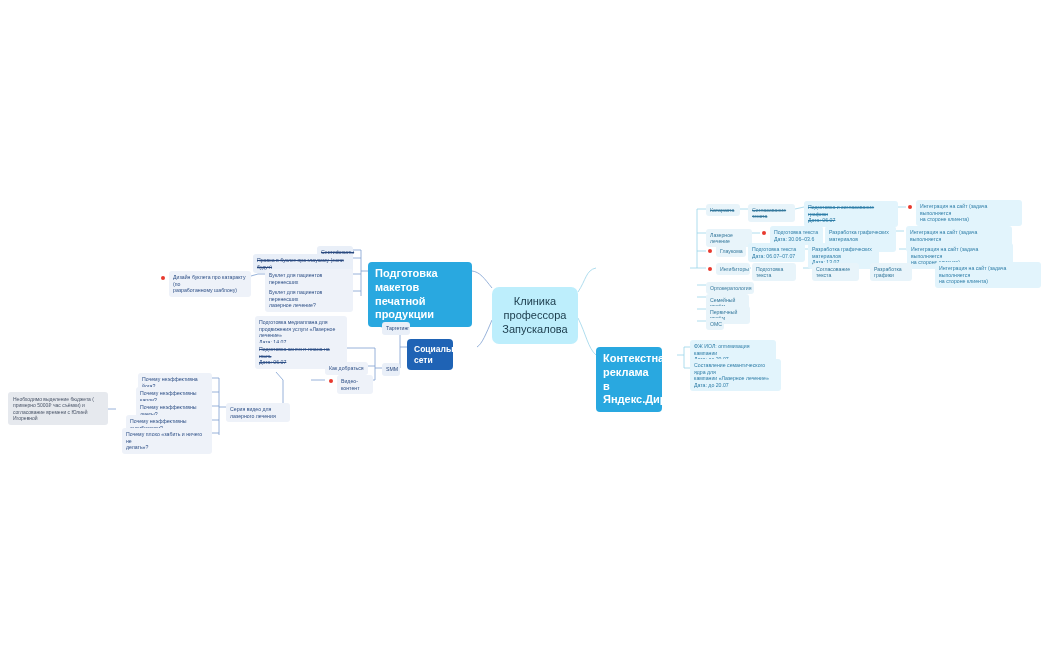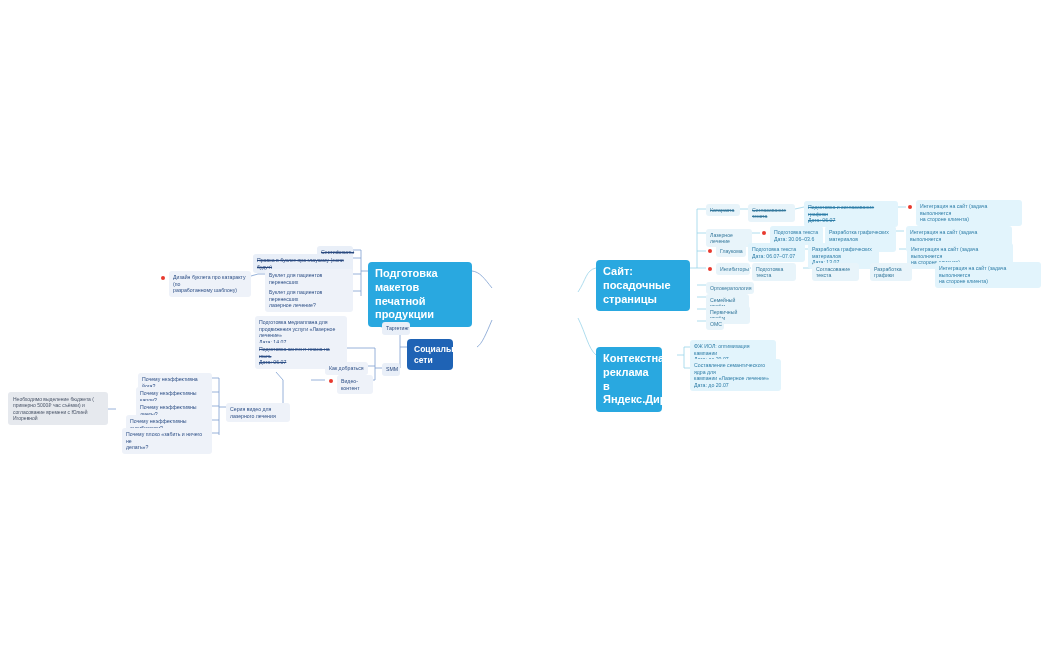--- a/index.html
+++ b/index.html
@@ -133,22 +133,24 @@
       <path d="M219 378 L 219 435"></path>
       <path d="M219 378 L 212 378"></path>
       <path d="M219 392 L 212 392"></path>
       <path d="M219 406 L 212 406"></path>
       <path d="M219 420 L 212 420"></path>
       <path d="M219 433 L 212 433"></path>
       <path d="M108 409 L 116 409"></path>
     </g>
   </svg>
 
-
-  <div class="node n-main" style="left:596px;top:260px;width:94px;">Сайт: посадочные страницы</div>
+  <div class="node n-central" style="left:492px;top:287px;width:86px;">Клиника
+профессора
+Запускалова</div>
+
 
   <div class="node n-plain strike" style="left:706px;top:204px;width:34px;">Катаракта</div>
   <div class="node n-plain strike" style="left:748px;top:204px;width:47px;">Согласование текста</div>
   <div class="node n-lite strike" style="left:804px;top:201px;width:94px;">Подготовка и согласование графики
 Дата: 06.07</div>
   <div class="dot" style="left:908px;top:205px;"></div>
   <div class="node n-lite" style="left:916px;top:200px;width:106px;">Интеграция на сайт (задача выполняется
 на стороне клиента)</div>
 
   <div class="node n-plain" style="left:706px;top:229px;width:46px;">Лазерное лечение</div>

